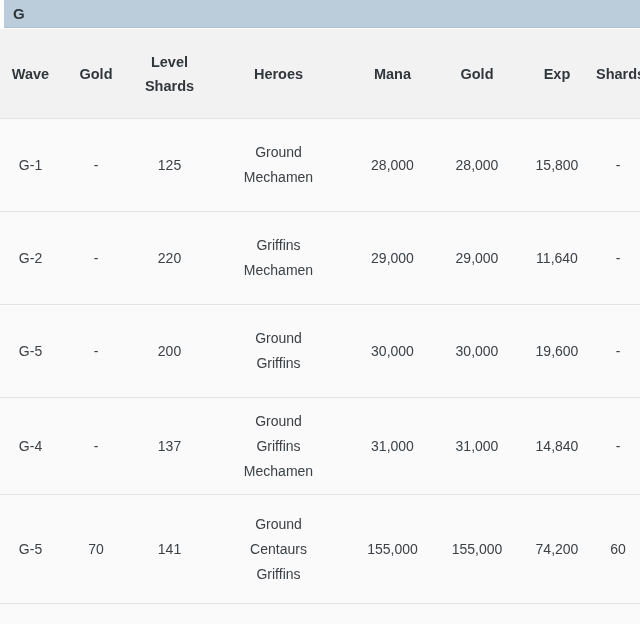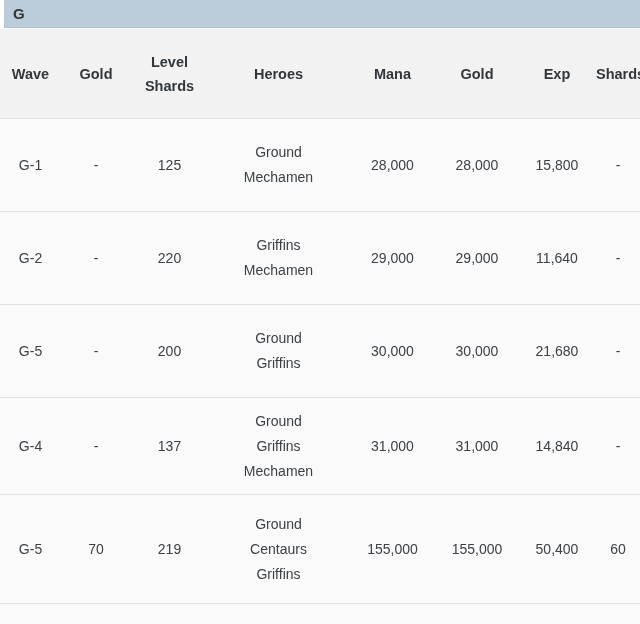--- a/index.html
+++ b/index.html
@@ -207,21 +207,21 @@
             <td><span class="dash">-</span></td>
             <td><span class="">200</span></td>
             <td>
               <div class="troops-stack">
                 <span>Ground</span>
                 <span>Griffins</span>
               </div>
             </td>
             <td><span class="">30,000</span></td>
             <td><span class="">30,000</span></td>
-            <td><span class="">21,680</span></td>
+            <td><span class="">19,600</span></td>
             <td><span class="dash">-</span></td>
           </tr>
           <tr class="data-row tall">
             <td><span class="">G-4</span></td>
             <td><span class="dash">-</span></td>
             <td><span class="">137</span></td>
             <td>
               <div class="troops-stack">
                 <span>Ground</span>
                 <span>Griffins</span>
@@ -229,30 +229,30 @@
               </div>
             </td>
             <td><span class="">31,000</span></td>
             <td><span class="">31,000</span></td>
             <td><span class="">14,840</span></td>
             <td><span class="dash">-</span></td>
           </tr>
           <tr class="data-row tallest">
             <td><span class="">G-5</span></td>
             <td><span class="">70</span></td>
-            <td><span class="">219</span></td>
+            <td><span class="">141</span></td>
             <td>
               <div class="troops-stack">
                 <span>Ground</span>
                 <span>Centaurs</span>
                 <span>Griffins</span>
               </div>
             </td>
             <td><span class="">155,000</span></td>
             <td><span class="">155,000</span></td>
-            <td><span class="">50,400</span></td>
+            <td><span class="">74,200</span></td>
             <td><span class="">60</span></td>
           </tr>
         </tbody>
     </table>
   </div>
 
 </div>
 
 </body></html>

